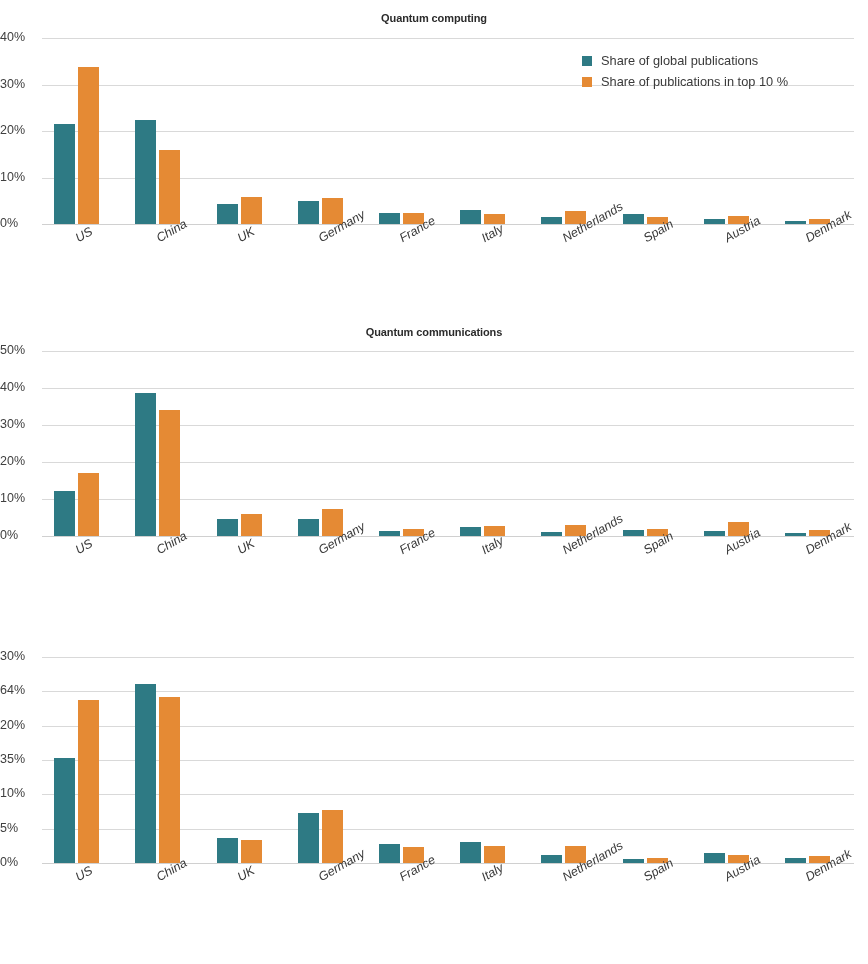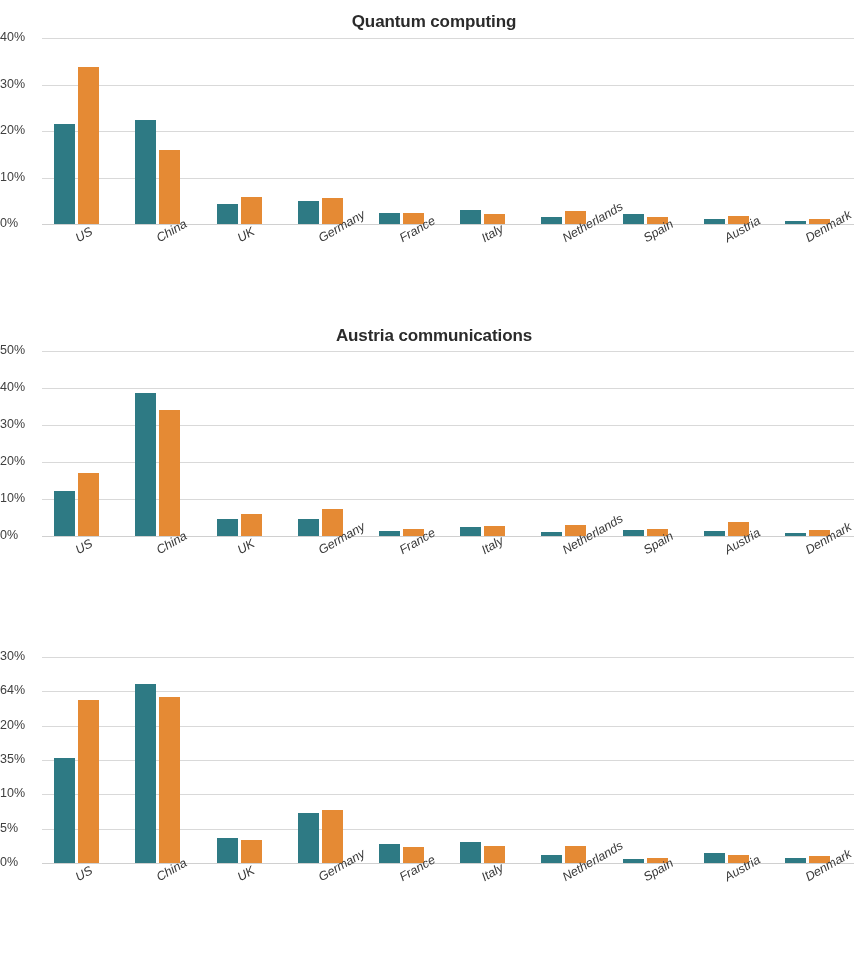--- a/index.html
+++ b/index.html
@@ -22,21 +22,21 @@
   .panel {
     position: absolute;
     left: 0;
     width: 868px;
   }
   .panel-title {
     position: absolute;
     left: 0;
     width: 868px;
     text-align: center;
-    font-size: 17px;
+    font-size: 11px;
     font-weight: bold;
     color: #2b2b2b;
     letter-spacing: -0.1px;
   }
   .plot {
     position: absolute;
     border: 0;
   }
   .gridline {
     position: absolute;
@@ -119,39 +119,49 @@
         <div class="bar s1" title="Netherlands — Share of publications in top 10 %: 2.7%" style="left: 523.3px; width: 21px; height: 12.555px;"></div>
         <div class="bar s0" title="Spain — Share of global publications: 2.1%" style="left: 580.5px; width: 21px; height: 9.765px;"></div>
         <div class="bar s1" title="Spain — Share of publications in top 10 %: 1.5%" style="left: 604.5px; width: 21px; height: 6.975px;"></div>
         <div class="bar s0" title="Austria — Share of global publications: 1.1%" style="left: 661.7px; width: 21px; height: 5.115px;"></div>
         <div class="bar s1" title="Austria — Share of publications in top 10 %: 1.8%" style="left: 685.7px; width: 21px; height: 8.37px;"></div>
         <div class="bar s0" title="Denmark — Share of global publications: 0.7%" style="left: 742.9px; width: 21px; height: 3.255px;"></div>
         <div class="bar s1" title="Denmark — Share of publications in top 10 %: 1%" style="left: 766.9px; width: 21px; height: 4.65px;"></div>
       </div>
     <div id="yaxis0"></div>
     <div id="xaxis0"></div>
+    <div class="legend" style="left:582px;top:53px;">
+      <div class="legend-row">
+        <span class="legend-swatch s0"></span>
+        <span class="legend-label">Share of global publications</span>
+      </div>
+      <div class="legend-row">
+        <span class="legend-swatch s1"></span>
+        <span class="legend-label">Share of publications in top 10 %</span>
+      </div>
+    </div>
   <div class="ytick" style="left: 0px; width: 34px; top: 216px;">0%</div>
       <div class="ytick" style="left: 0px; width: 34px; top: 169.5px;">10%</div>
       <div class="ytick" style="left: 0px; width: 34px; top: 123px;">20%</div>
       <div class="ytick" style="left: 0px; width: 34px; top: 76.5px;">30%</div>
       <div class="ytick" style="left: 0px; width: 34px; top: 30px;">40%</div>
       <div class="xlabel" style="left: 72.6px; top: 233px;">US</div>
       <div class="xlabel" style="left: 153.8px; top: 233px;">China</div>
       <div class="xlabel" style="left: 235px; top: 233px;">UK</div>
       <div class="xlabel" style="left: 316.2px; top: 233px;">Germany</div>
       <div class="xlabel" style="left: 397.4px; top: 233px;">France</div>
       <div class="xlabel" style="left: 478.6px; top: 233px;">Italy</div>
       <div class="xlabel" style="left: 559.8px; top: 233px;">Netherlands</div>
       <div class="xlabel" style="left: 641px; top: 233px;">Spain</div>
       <div class="xlabel" style="left: 722.2px; top: 233px;">Austria</div>
       <div class="xlabel" style="left: 803.4px; top: 233px;">Denmark</div>
     </div>
 
   <div class="panel" style="top:313px;height:300px;">
-    <div class="panel-title" style="top:13px;">Austria communications</div>
+    <div class="panel-title" style="top:13px;">Quantum communications</div>
     <div class="plot" id="plot1" style="left:42px;top:38px;width:812px;height:185px;">
         <div class="gridline baseline" style="top: 185px; width: 812px;"></div>
         <div class="gridline" style="top: 148px; width: 812px;"></div>
         <div class="gridline" style="top: 111px; width: 812px;"></div>
         <div class="gridline" style="top: 74px; width: 812px;"></div>
         <div class="gridline" style="top: 37px; width: 812px;"></div>
         <div class="gridline" style="top: 0px; width: 812px;"></div>
         <div class="bar s0" title="US — Share of global publications: 12.1%" style="left: 12.1px; width: 21px; height: 44.77px;"></div>
         <div class="bar s1" title="US — Share of publications in top 10 %: 17.1%" style="left: 36.1px; width: 21px; height: 63.27px;"></div>
         <div class="bar s0" title="China — Share of global publications: 38.7%" style="left: 93.3px; width: 21px; height: 143.19px;"></div>

